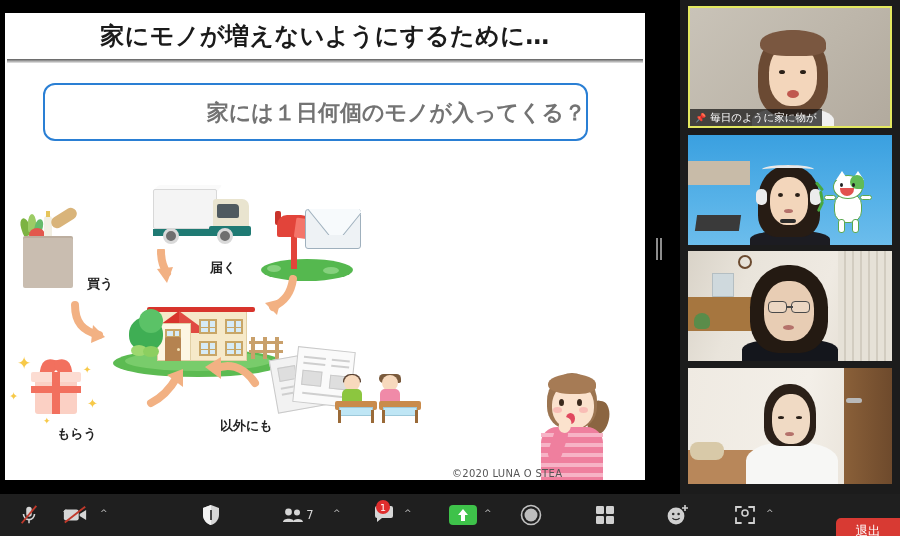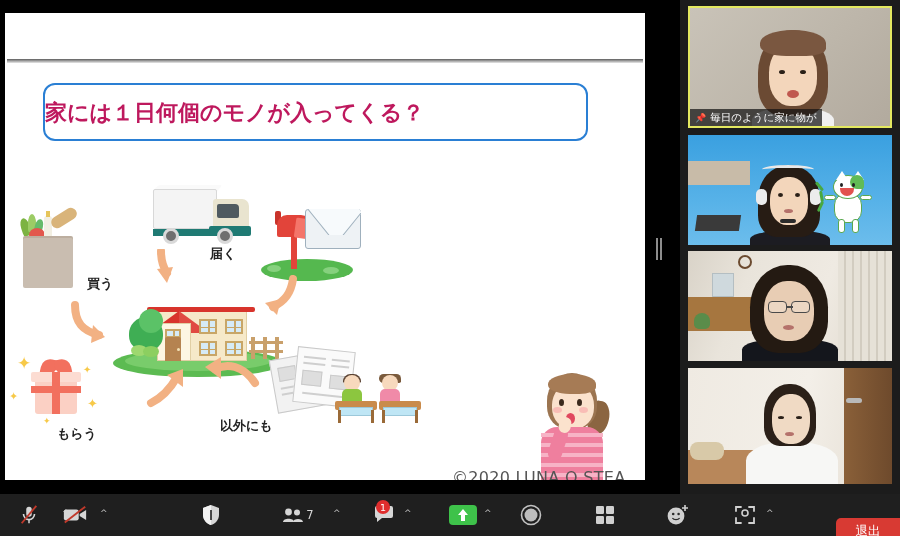--- a/index.html
+++ b/index.html
@@ -28,21 +28,21 @@
     background: linear-gradient(to bottom, #5c5c5c 0%, #9d9d9d 45%, #e8e8e8 100%);
   }
 
   
   #qbox {
     position: absolute; left: 38px; top: 70px; width: 545px; height: 58px;
     border: 2.5px solid #2a7fd4; border-radius: 12px; background: #fff;
   }
   #qbox-text {
     position: absolute; left: 0; top: 13px; width: 100%;
-    text-align: left; font-size: 22px; font-weight: 700; color: #be185d;
+    text-align: right; font-size: 22px; font-weight: 700; color: #737373;
     white-space: nowrap;
   }
 
   
   .art { position: absolute; }
   .lbl { position: absolute; font-size: 13px; font-weight: 700; color: #222; white-space: nowrap; }
 
   
   #bag { left: 12px; top: 197px; width: 62px; height: 78px; }
   #bag .body {
@@ -154,21 +154,21 @@
   #girl .gface{position:absolute; left:19px; top:12px; width:42px; height:46px; background:#fbe2cd; border-radius:48% 48% 46% 46%;}
   #girl .gbang{position:absolute; left:15px; top:3px; width:48px; height:20px; background:#a67b55; border-radius:50% 50% 35% 45%;}
   #girl .eye{position:absolute; top:28px; width:5px; height:7px; background:#3b2a1d; border-radius:50%;}
   #girl .cheek{position:absolute; top:36px; width:9px; height:6px; background:#f8b6b2; border-radius:50%; opacity:.85;}
   #girl .mouth{position:absolute; left:33px; top:42px; width:9px; height:11px; background:#e0485e; border-radius:50%;}
   #girl .gbody{position:absolute; left:8px; top:56px; width:62px; height:54px; background:#ef7f9e; border-radius:16px 16px 0 0;}
   #girl .stripe{position:absolute; left:0; width:100%; height:4px; background:#f7b3c6;}
   #girl .garm{position:absolute; left:18px; top:56px; width:14px; height:34px; background:#ef7f9e; border-radius:8px; transform:rotate(18deg);}
   #girl .ghand{position:absolute; left:26px; top:46px; width:12px; height:16px; background:#fbe2cd; border-radius:6px; transform:rotate(12deg);}
 
-  #copyright{ position:absolute; left:447px; top:455px; font-size:16px; color:#555; letter-spacing:.3px;}
+  #copyright{ position:absolute; left:447px; top:455px; font-size:10px; color:#555; letter-spacing:.3px;}
 
   
   #divider { position:absolute; left:654px; top:0; width:26px; height:494px; background:#000; }
   #dhandle { position:absolute; left:656px; top:238px; width:6px; height:22px; }
   #dhandle i { position:absolute; top:0; width:2px; height:22px; background:#8d8d8d; }
 
   
   #strip { position:absolute; left:680px; top:0; width:220px; height:494px; background:#1c1c1c; }
   .tile { position:absolute; left:8px; width:204px; overflow:hidden; background:#000; }
   .tile .feed { position:absolute; left:0; top:0; width:100%; height:100%; }
@@ -267,20 +267,23 @@
   .with-count { display:flex; flex-direction:row; align-items:center; }
 </style>
 </head>
 <body>
 
 <div id="app">
 
   <div id="stage">
     <div id="slide">
 
+      <div id="slide-title-bar">
+        <div id="slide-title">家にモノが増えないようにするために…</div>
+      </div>
       <div id="title-rule"></div>
 
       <div id="qbox">
         <div id="qbox-text">家には１日何個のモノが入ってくる？</div>
       </div>
 
       <div class="art" id="bag">
         <div class="leaf1"></div>
           <div class="leaf2"></div>
           <div class="leaf3"></div>
@@ -325,21 +328,21 @@
         <div class="post"></div>
           <div class="flagm"></div>
           <div class="bodym"></div>
           <div class="lid"></div>
       </div>
 
       <div class="art" id="env">
         <div class="ebody"></div>
           <div class="eflap"></div>
       </div>
-      <div class="lbl" style="left:205px; top:232px;">届く</div>
+      <div class="lbl" style="left:205px; top:246px;">届く</div>
 
       <div class="art" id="house">
         <div class="lawn"></div>
           <div class="lawn2"></div>
         <div class="wall"></div>
         <div class="ridge"></div>
           <div class="roofL"></div>
           <div class="roofR"></div>
         <div class="wall2"></div>
         <div class="win-s" style="left:86px; top:30px; width:18px; height:15px;"></div>

